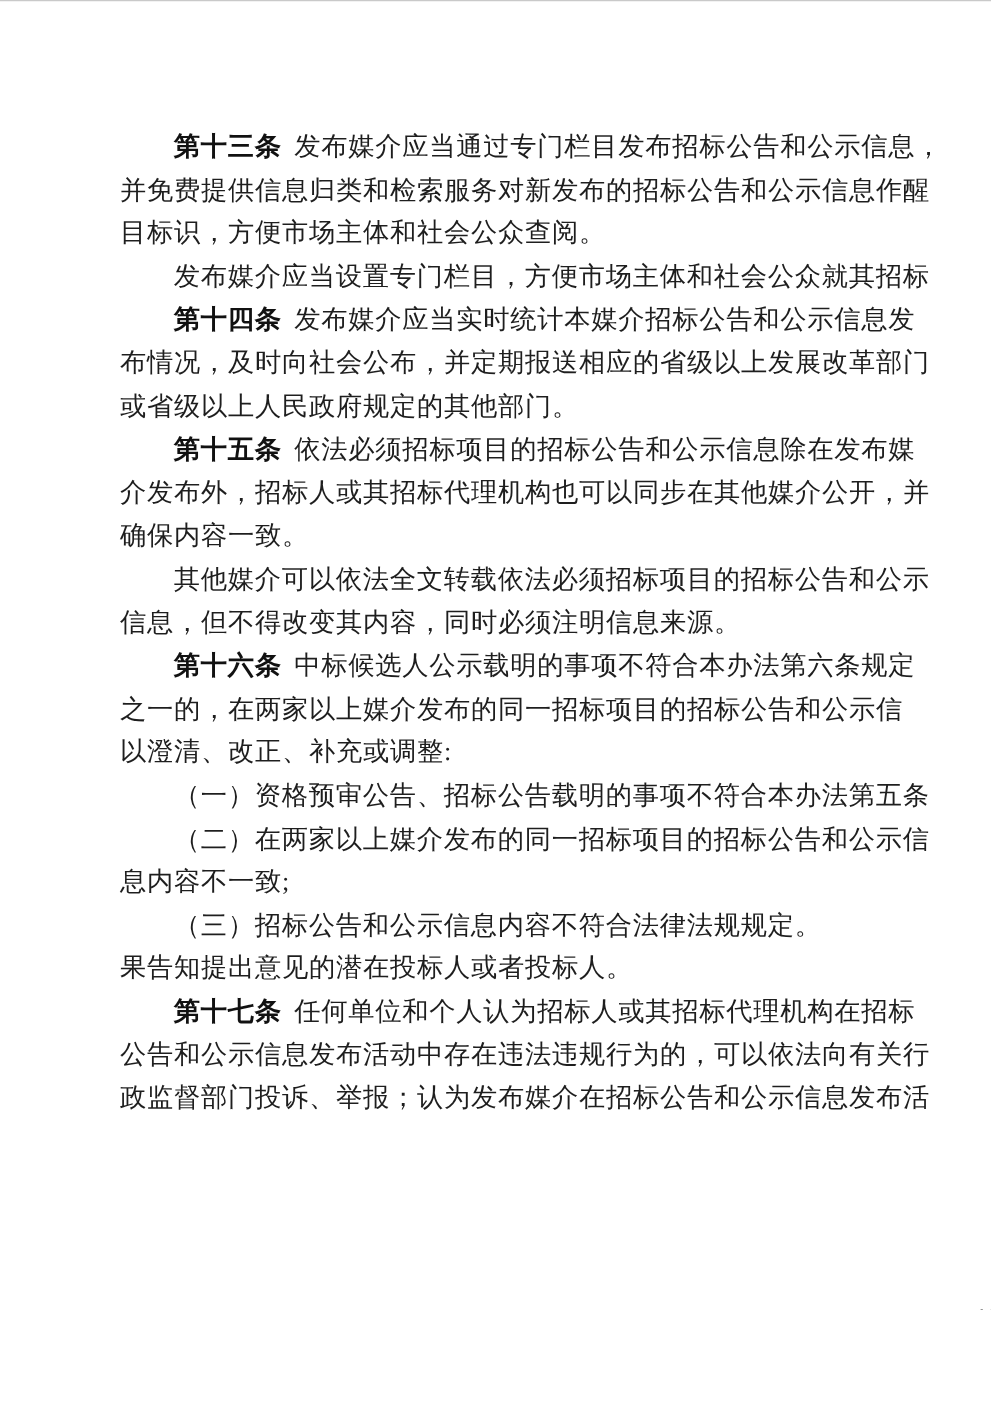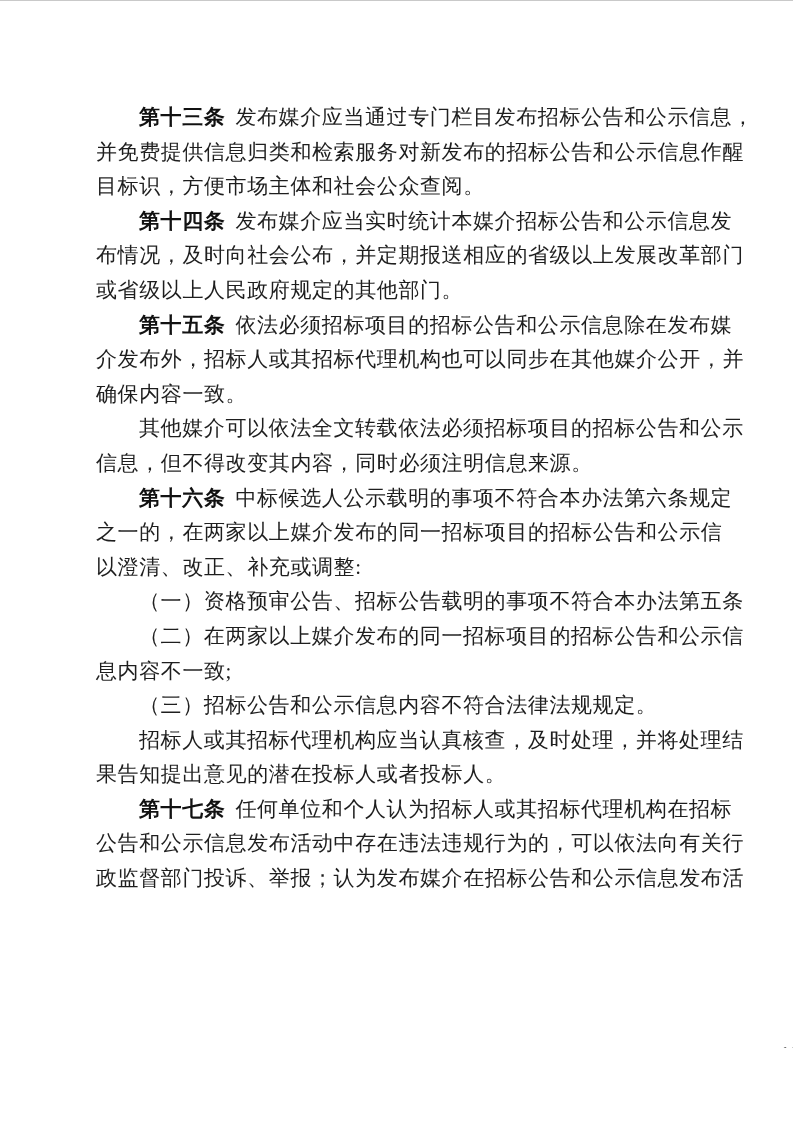--- a/index.html
+++ b/index.html
@@ -62,35 +62,35 @@
 </style>
 </head>
 <body>
 
 <div class="page">
   <div class="scan-edge"></div>
   <div class="content">
       <div class="line indent"><span class="b">第十三条</span><span>发布媒介应当通过专门栏目发布招标公告和公示信息，</span></div>
       <div class="line"><span>并免费提供信息归类和检索服务对新发布的招标公告和公示信息作醒</span></div>
       <div class="line"><span>目标识，方便市场主体和社会公众查阅。</span></div>
+      <div class="line indent"><span>发布媒介应当设置专门栏目，方便市场主体和社会公众就其招标</span></div>
       <div class="line indent"><span class="b">第十四条</span><span>发布媒介应当实时统计本媒介招标公告和公示信息发</span></div>
       <div class="line"><span>布情况，及时向社会公布，并定期报送相应的省级以上发展改革部门</span></div>
       <div class="line"><span>或省级以上人民政府规定的其他部门。</span></div>
       <div class="line indent"><span class="b">第十五条</span><span>依法必须招标项目的招标公告和公示信息除在发布媒</span></div>
       <div class="line"><span>介发布外，招标人或其招标代理机构也可以同步在其他媒介公开，并</span></div>
       <div class="line"><span>确保内容一致。</span></div>
       <div class="line indent"><span>其他媒介可以依法全文转载依法必须招标项目的招标公告和公示</span></div>
       <div class="line"><span>信息，但不得改变其内容，同时必须注明信息来源。</span></div>
       <div class="line indent"><span class="b">第十六条</span><span>中标候选人公示载明的事项不符合本办法第六条规定</span></div>
       <div class="line"><span>之一的，在两家以上媒介发布的同一招标项目的招标公告和公示信</span></div>
       <div class="line"><span>以澄清、改正、补充或调整:</span></div>
       <div class="line indent"><span>（一）资格预审公告、招标公告载明的事项不符合本办法第五条</span></div>
       <div class="line indent"><span>（二）在两家以上媒介发布的同一招标项目的招标公告和公示信</span></div>
       <div class="line"><span>息内容不一致;</span></div>
       <div class="line indent"><span>（三）招标公告和公示信息内容不符合法律法规规定。</span></div>
-      <div class="line indent"><span>招标人或其招标代理机构应当认真核查，及时处理，并将处理结</span></div>
       <div class="line"><span>果告知提出意见的潜在投标人或者投标人。</span></div>
       <div class="line indent"><span class="b">第十七条</span><span>任何单位和个人认为招标人或其招标代理机构在招标</span></div>
       <div class="line"><span>公告和公示信息发布活动中存在违法违规行为的，可以依法向有关行</span></div>
       <div class="line"><span>政监督部门投诉、举报；认为发布媒介在招标公告和公示信息发布活</span></div>
     </div>
   <div class="footer">124</div>
 </div>
 
 </body></html>

